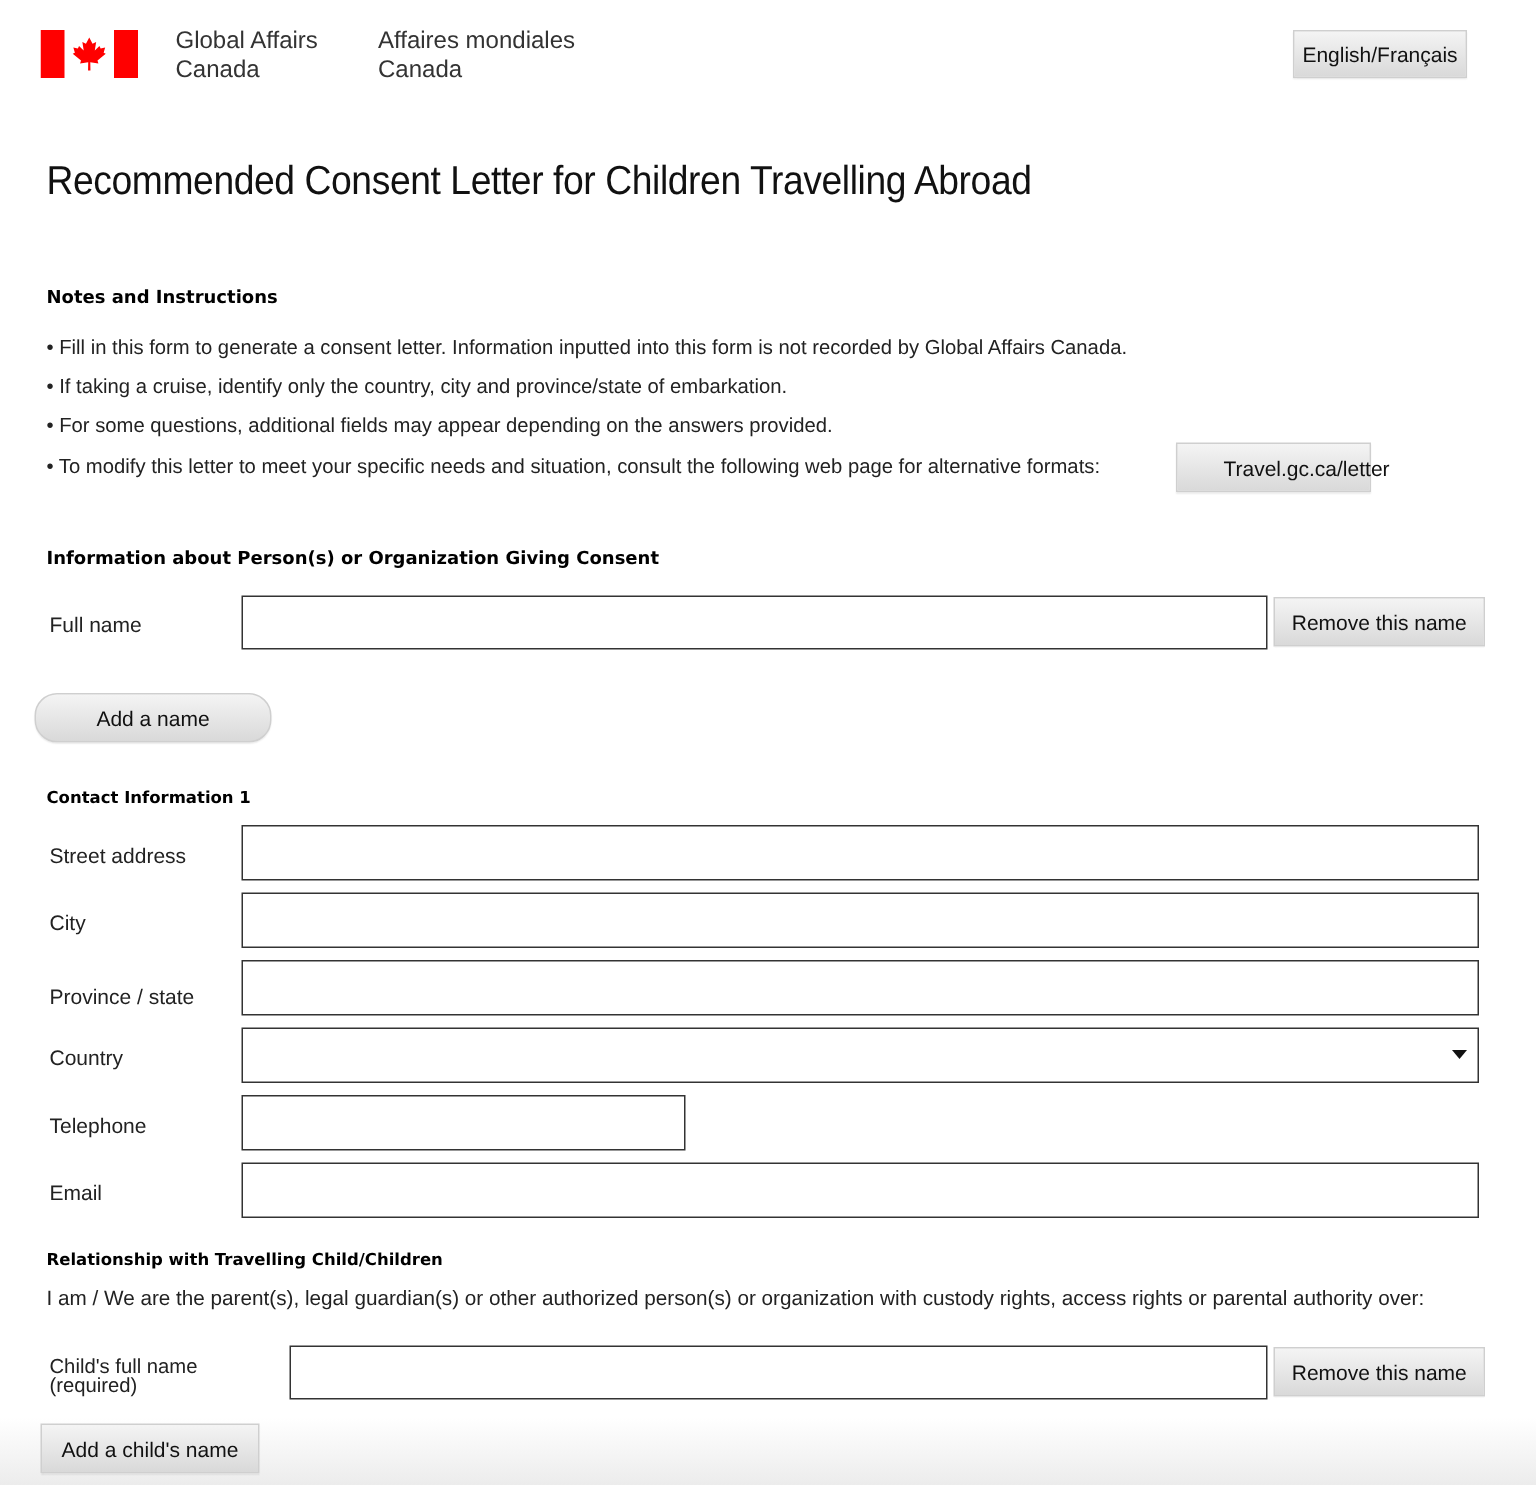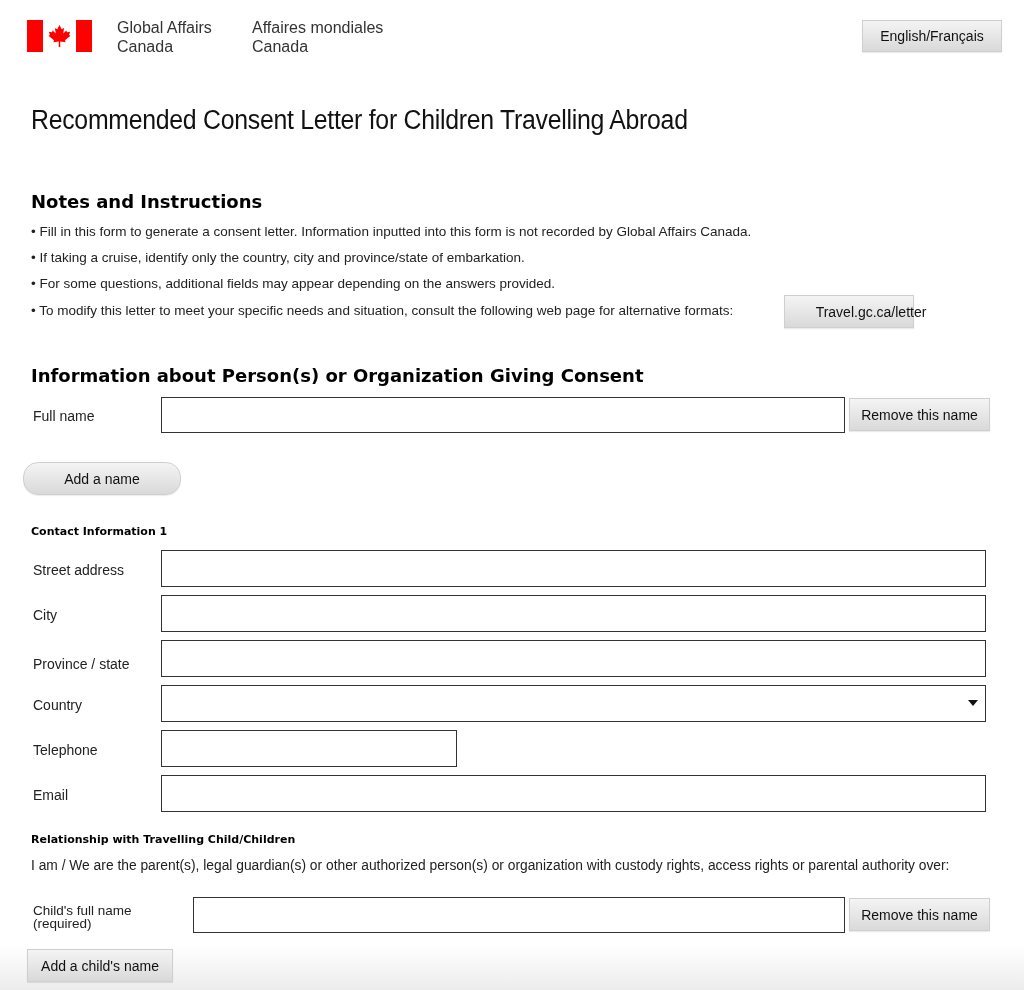--- a/index.html
+++ b/index.html
@@ -15,21 +15,21 @@
   .sig-fr { left: 252px; top: 18px; }
   .btn {
     position: absolute; box-sizing: border-box;
     background: linear-gradient(#f4f4f4, #d9d9d9);
     border: 1px solid #cfcfcf; box-shadow: 0 1px 1px rgba(0,0,0,0.08);
     font-family: "Liberation Sans", sans-serif; font-size: 14px; color: #111;
     display: flex; align-items: center; justify-content: center; cursor: pointer;
     padding: 0;
   }
   .page-title { left: 31px; top: 105px; font-size: 27px; color: #111; letter-spacing: -0.3px; transform: scaleX(0.92); transform-origin: left; white-space: nowrap; }
-  .h2 { font-family: "DejaVu Sans", sans-serif; font-weight: bold; font-size: 18px; color: #000; white-space: nowrap; }
+  .h2 { font-family: "DejaVu Sans", sans-serif; font-weight: bold; font-size: 12px; color: #000; white-space: nowrap; }
   .h3 { font-family: "DejaVu Sans", sans-serif; font-weight: bold; font-size: 11px; color: #000; white-space: nowrap; }
   .note { left: 31px; font-size: 13.5px; color: #222; white-space: nowrap; }
   .label { left: 33px; font-size: 14px; color: #222; white-space: nowrap; }
   .field {
     position: absolute; box-sizing: border-box; border: 1.5px solid #333;
     background: #fff; font-family: "Liberation Sans", sans-serif; font-size: 14px; padding: 0 6px; margin: 0; outline: none;
   }
   .select-arrow { position: absolute; right: 7px; top: 14px; width: 0; height: 0;
     border-left: 5px solid transparent; border-right: 5px solid transparent; border-top: 6px solid #111; }
   .bottom-fade { left: 0; top: 945px; width: 1024px; height: 45px; background: linear-gradient(rgba(255,255,255,0), #ececec); pointer-events: none; }
@@ -43,21 +43,21 @@
   <path fill="#ff0000" d="M32.5 5 l2.2 4.2 l2.4 -1.2 l-0.9 5.6 l3.1 -3 l0.8 1.7 l3 -0.6 l-1 3.4 l1.4 0.7 l-5.5 4.5 l0.6 2 l-5.4 -0.8 l0.1 5.5 h-1.6 l0.1 -5.5 l-5.4 0.8 l0.6 -2 l-5.5 -4.5 l1.4 -0.7 l-1 -3.4 l3 0.6 l0.8 -1.7 l3.1 3 l-0.9 -5.6 l2.4 1.2 z"></path>
 </svg>
 <div class="abs sig sig-en">
   <div>Global Affairs</div>
   <div>Canada</div>
 </div>
 <div class="abs sig sig-fr">
   <div>Affaires mondiales</div>
   <div>Canada</div>
 </div>
-<button class="btn" style="left:862px; top:20px; width:140px; height:32px;">English/Français</button>
+<button class="btn" style="left:862px; top:20px; width:116px; height:32px;">English/Français</button>
 
 <div class="abs page-title">Recommended Consent Letter for Children Travelling Abroad</div>
 
 <div class="abs h2" style="left:31px; top:191px;">Notes and Instructions</div>
 <div class="abs note" style="top:224px;">• Fill in this form to generate a consent letter. Information inputted into this form is not recorded by Global Affairs Canada.</div>
 <div class="abs note" style="top:250px;">• If taking a cruise, identify only the country, city and province/state of embarkation.</div>
 <div class="abs note" style="top:276px;">• For some questions, additional fields may appear depending on the answers provided.</div>
 <div class="abs note" style="top:303px;">• To modify this letter to meet your specific needs and situation, consult the following web page for alternative formats:</div>
 <button class="btn" style="left:784px; top:295px; width:130px; height:33px;padding-left:44px;">Travel.gc.ca/letter</button>
 

